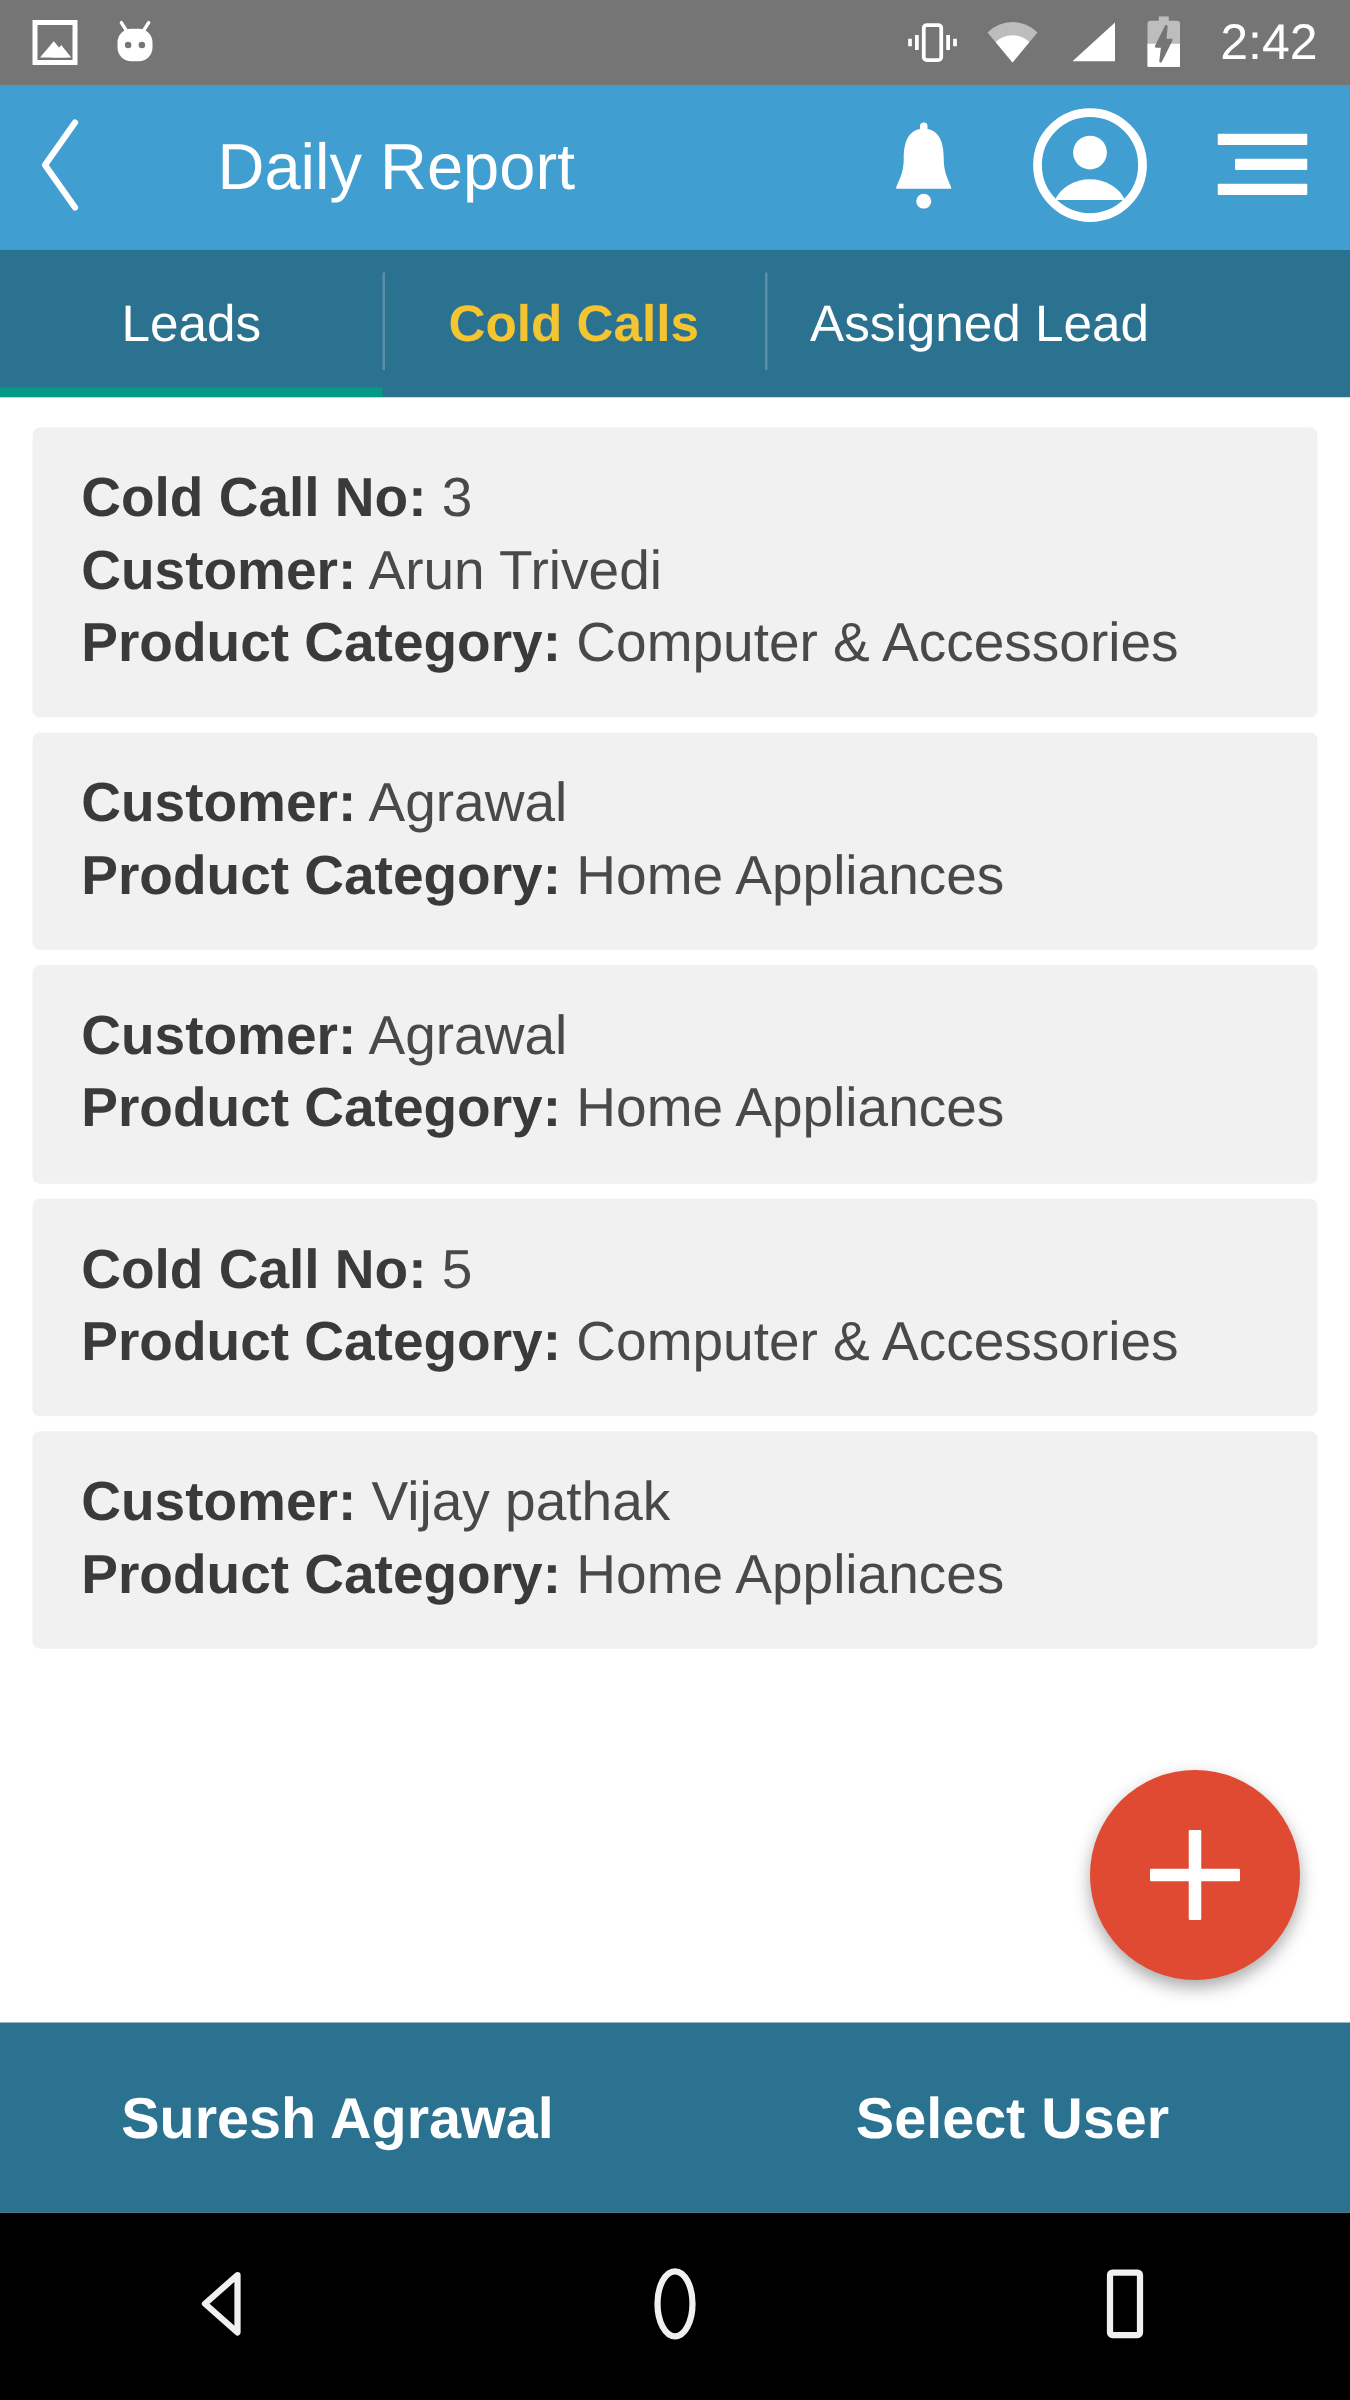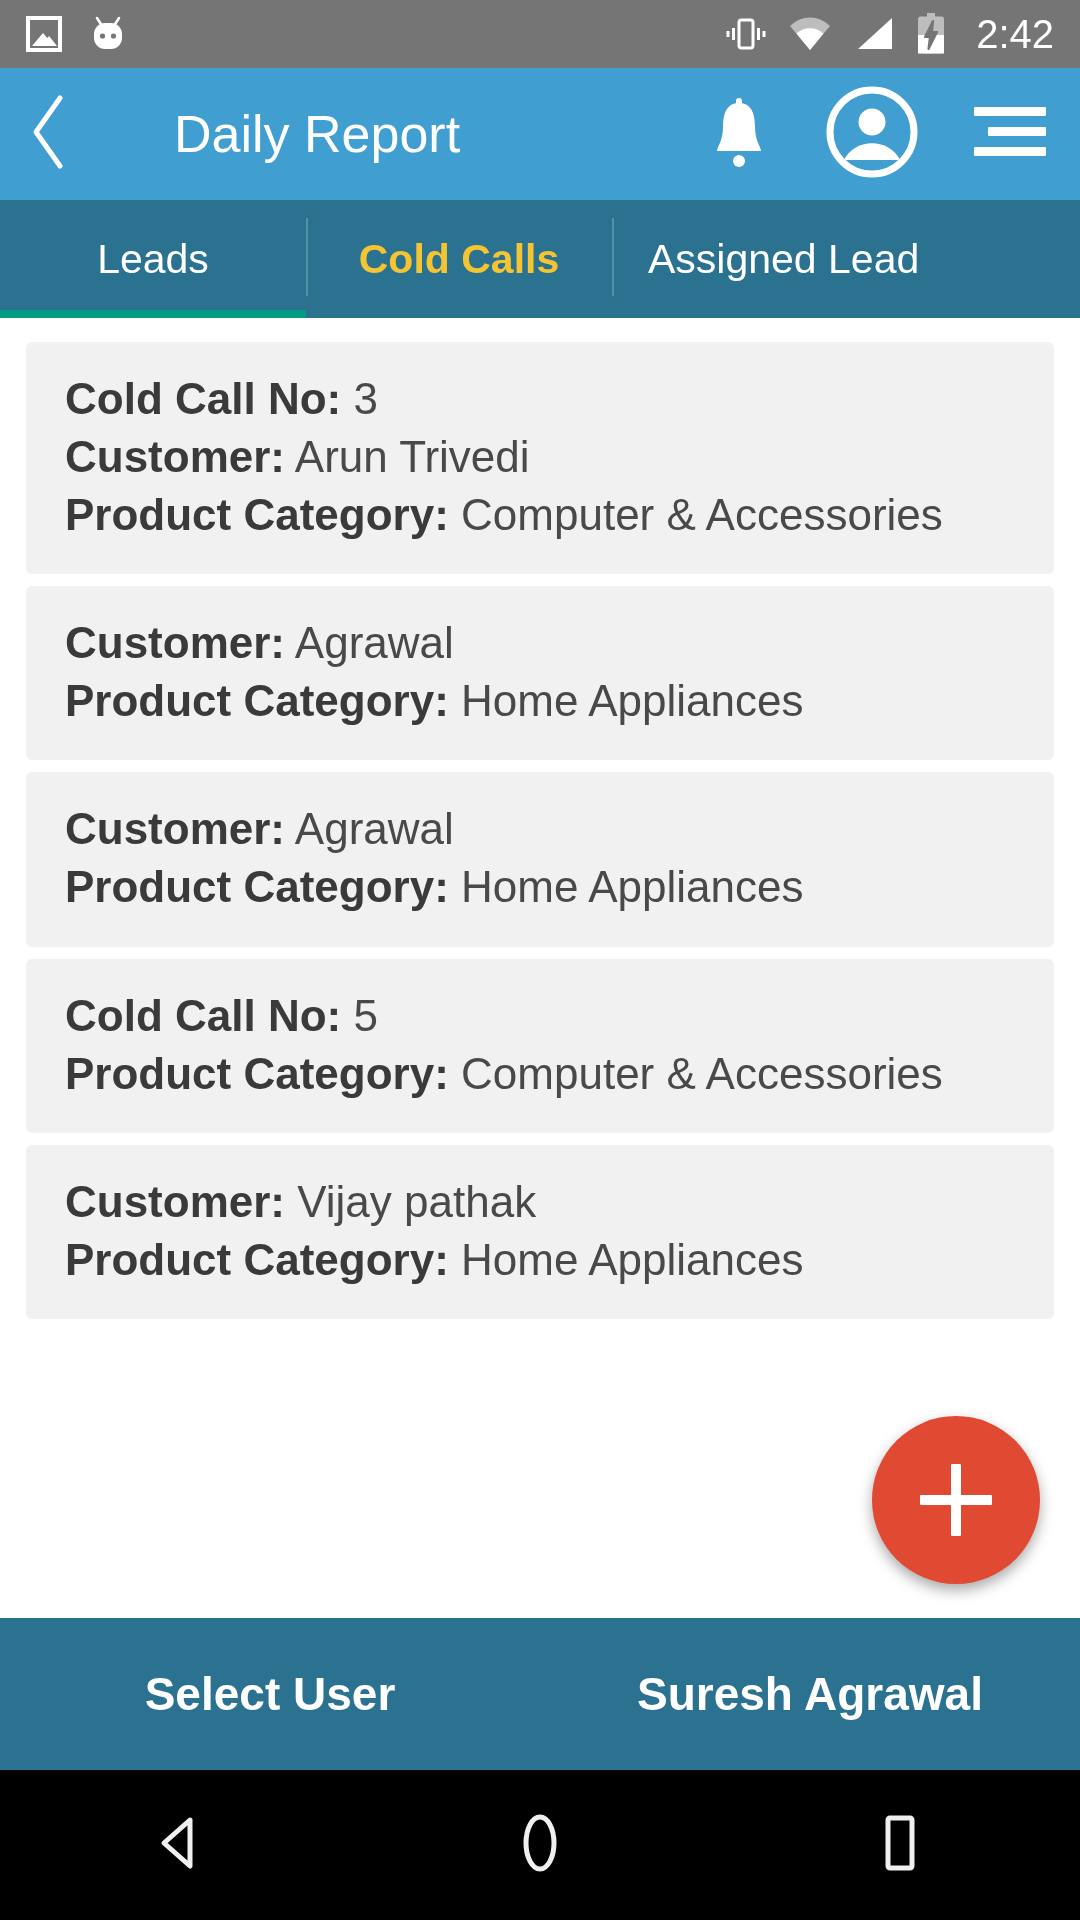--- a/index.html
+++ b/index.html
@@ -405,22 +405,22 @@
       <div class="card-line"><span class="lbl">Customer:</span> <span class="val">Vijay pathak</span></div>
       <div class="card-line"><span class="lbl">Product Category:</span> <span class="val">Home Appliances</span></div>
     </div>
 
     <div class="fab">
       <span class="fab-plus"></span>
     </div>
   </div>
 
   <div class="bottom-bar">
+    <div class="bottom-item">Suresh Agrawal</div>
     <div class="bottom-item">Select User</div>
-    <div class="bottom-item">Suresh Agrawal</div>
   </div>
 
   <div class="nav-bar">
     <div class="nav-btn">
       <span>
         <svg width="56" height="58" viewBox="0 0 56 58">
           <path d="M38 6 L12 29 L38 52 Z" fill="none" stroke="#f0f0f0" stroke-width="5" stroke-linejoin="round"></path>
         </svg>
       </span>
     </div>

